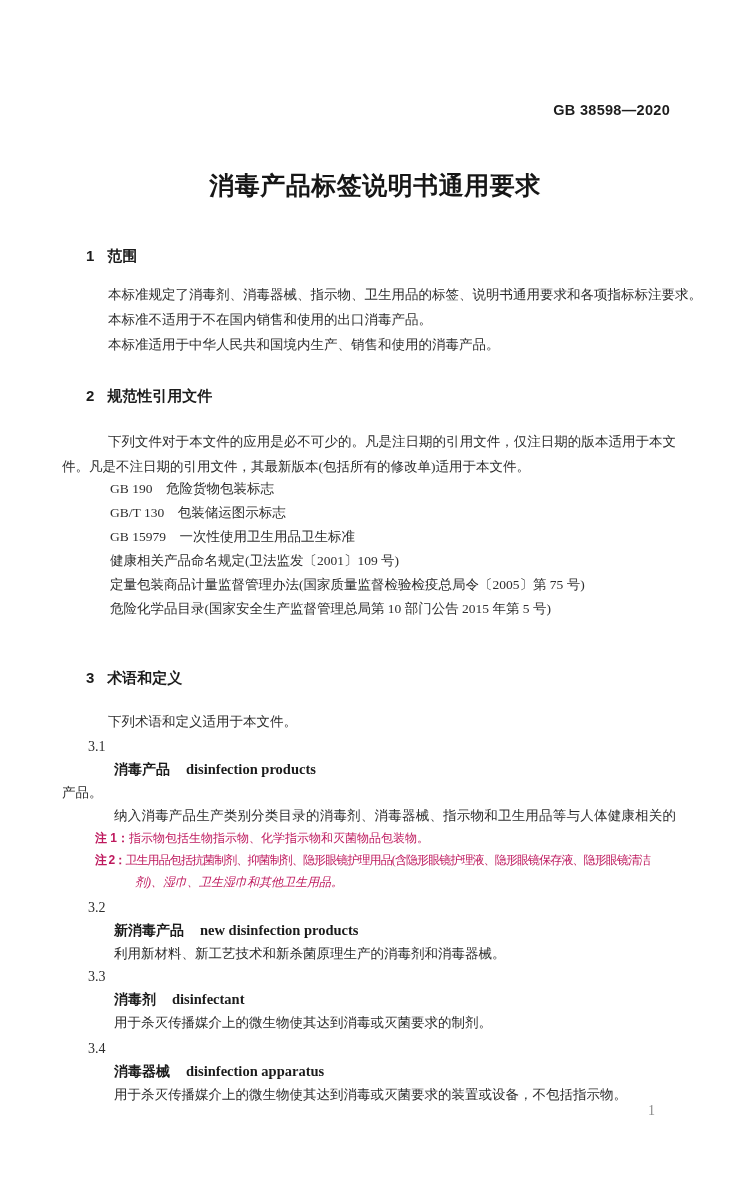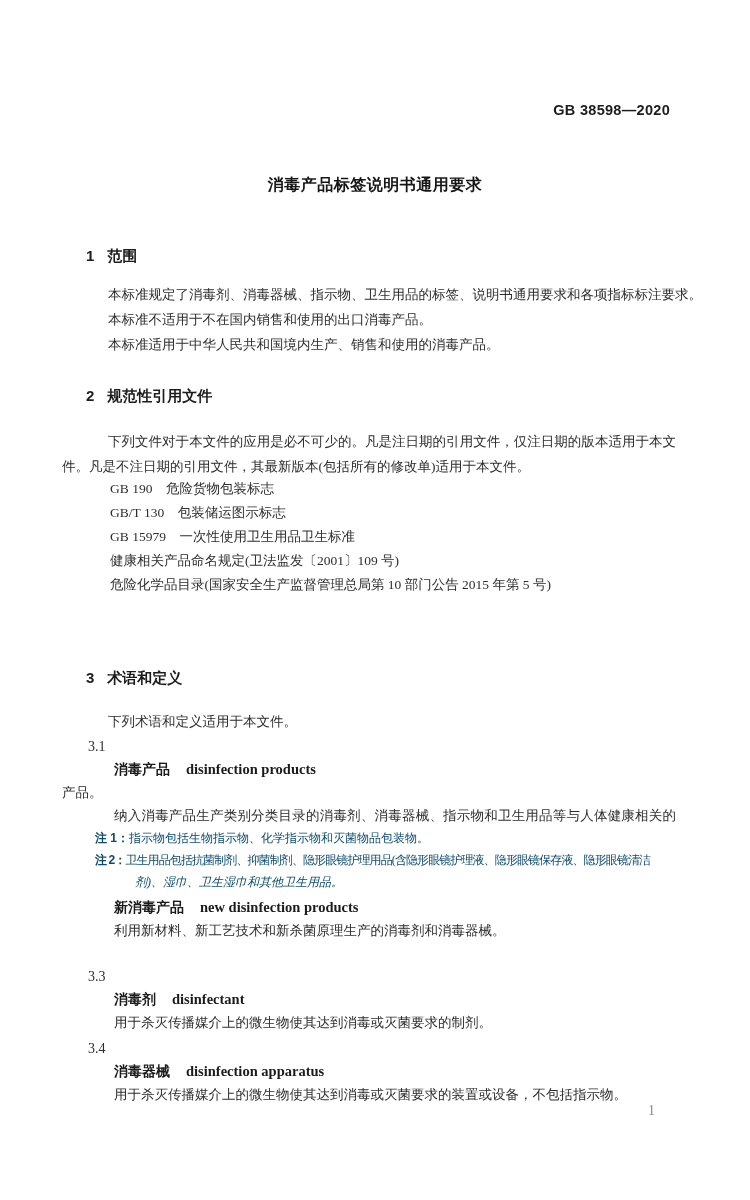--- a/index.html
+++ b/index.html
@@ -13,21 +13,21 @@
   .std-num {
     position: absolute; top: 100px; right: 80px;
     font-family: "Liberation Sans", "DejaVu Sans", sans-serif;
     font-weight: 700; font-size: 14.5px; line-height: 20px;
     color: #1c1c1c; letter-spacing: 0.3px;
   }
   .doc-title {
     position: absolute; top: 170px; left: 0; width: 100%;
     text-align: center;
     font-family: "Liberation Sans", "DejaVu Sans", sans-serif;
-    font-weight: 700; font-size: 16px; line-height: 30px;
+    font-weight: 700; font-size: 25px; line-height: 30px;
     color: #161616; letter-spacing: 0.5px;
   }
 
   .content { position: absolute; left: 62px; top: 0; width: 614px; }
 
   .sec-heading {
     position: absolute; left: 24px; display: flex; gap: 13px;
     font-family: "Liberation Sans", "DejaVu Sans", sans-serif;
     font-weight: 700; font-size: 15px; line-height: 18px; color: #1c1c1c;
   }
@@ -54,21 +54,21 @@
   .t-id { font-size: 14px; line-height: 23px; padding-left: 26px; }
   .t-name {
     line-height: 23px; padding-left: 52px; display: flex; gap: 16px;
     font-weight: 700; color: #1b1b1b;
   }
   .t-name .zh { font-family: "Liberation Sans", "DejaVu Sans", sans-serif; font-size: 14px; }
   .t-name .en { font-family: "Liberation Serif", "DejaVu Serif", serif; font-size: 14.5px; }
   .t-def .ln { line-height: 23px; }
   .t-def .indent { text-indent: 52px; }
 
-  .note { font-size: 12px; line-height: 22px; color: #0c4a6e; white-space: nowrap; }
+  .note { font-size: 12px; line-height: 22px; color: #be185d; white-space: nowrap; }
   .note .nlabel { font-weight: 700; font-family: "Liberation Sans", "DejaVu Sans", sans-serif; }
   .note-l1 { margin-left: 33px; }
   .note-l2 { margin-left: 73px; font-style: italic; }
   .note-tight { letter-spacing: -0.9px; }
 
   .page-num {
     position: absolute; left: 648px; top: 1101px;
     font-size: 14px; line-height: 20px; color: #8a8a8a;
   }
 </style>
@@ -99,20 +99,21 @@
     </div>
     <div id="s2intro">
       <div class="ln indent fill">下列文件对于本文件的应用是必不可少的。凡是注日期的引用文件，仅注日期的版本适用于本文</div>
       <div class="ln">件。凡是不注日期的引用文件，其最新版本(包括所有的修改单)适用于本文件。</div>
     </div>
     <div id="refs">
       <div class="ln">GB 190　危险货物包装标志</div>
       <div class="ln">GB/T 130　包装储运图示标志</div>
       <div class="ln">GB 15979　一次性使用卫生用品卫生标准</div>
       <div class="ln">健康相关产品命名规定(卫法监发〔2001〕109 号)</div>
+      <div class="ln">定量包装商品计量监督管理办法(国家质量监督检验检疫总局令〔2005〕第 75 号)</div>
       <div class="ln">危险化学品目录(国家安全生产监督管理总局第 10 部门公告 2015 年第 5 号)</div>
     </div>
 
     <div class="sec-heading" id="s3h">
       <span>3</span>
       <span>术语和定义</span>
     </div>
     <div id="s3intro">
       <div class="ln indent">下列术语和定义适用于本文件。</div>
     </div>
@@ -130,20 +131,21 @@
       <div class="note note-l1">
         <span class="nlabel">注 1：</span><span>指示物包括生物指示物、化学指示物和灭菌物品包装物。</span>
       </div>
       <div class="note note-l1 note-tight">
         <span class="nlabel">注 2：</span><span>卫生用品包括抗菌制剂、抑菌制剂、隐形眼镜护理用品(含隐形眼镜护理液、隐形眼镜保存液、隐形眼镜清洁</span>
       </div>
       <div class="note note-l2">剂)、湿巾、卫生湿巾和其他卫生用品。</div>
     </div>
 
     <div class="term" id="term2">
+      <div class="t-id">3.2</div>
       <div class="t-name">
         <span class="zh">新消毒产品</span>
         <span class="en">new disinfection products</span>
       </div>
       <div class="t-def">
         <div class="ln indent">利用新材料、新工艺技术和新杀菌原理生产的消毒剂和消毒器械。</div>
       </div>
     </div>
 
     <div class="term" id="term3">

